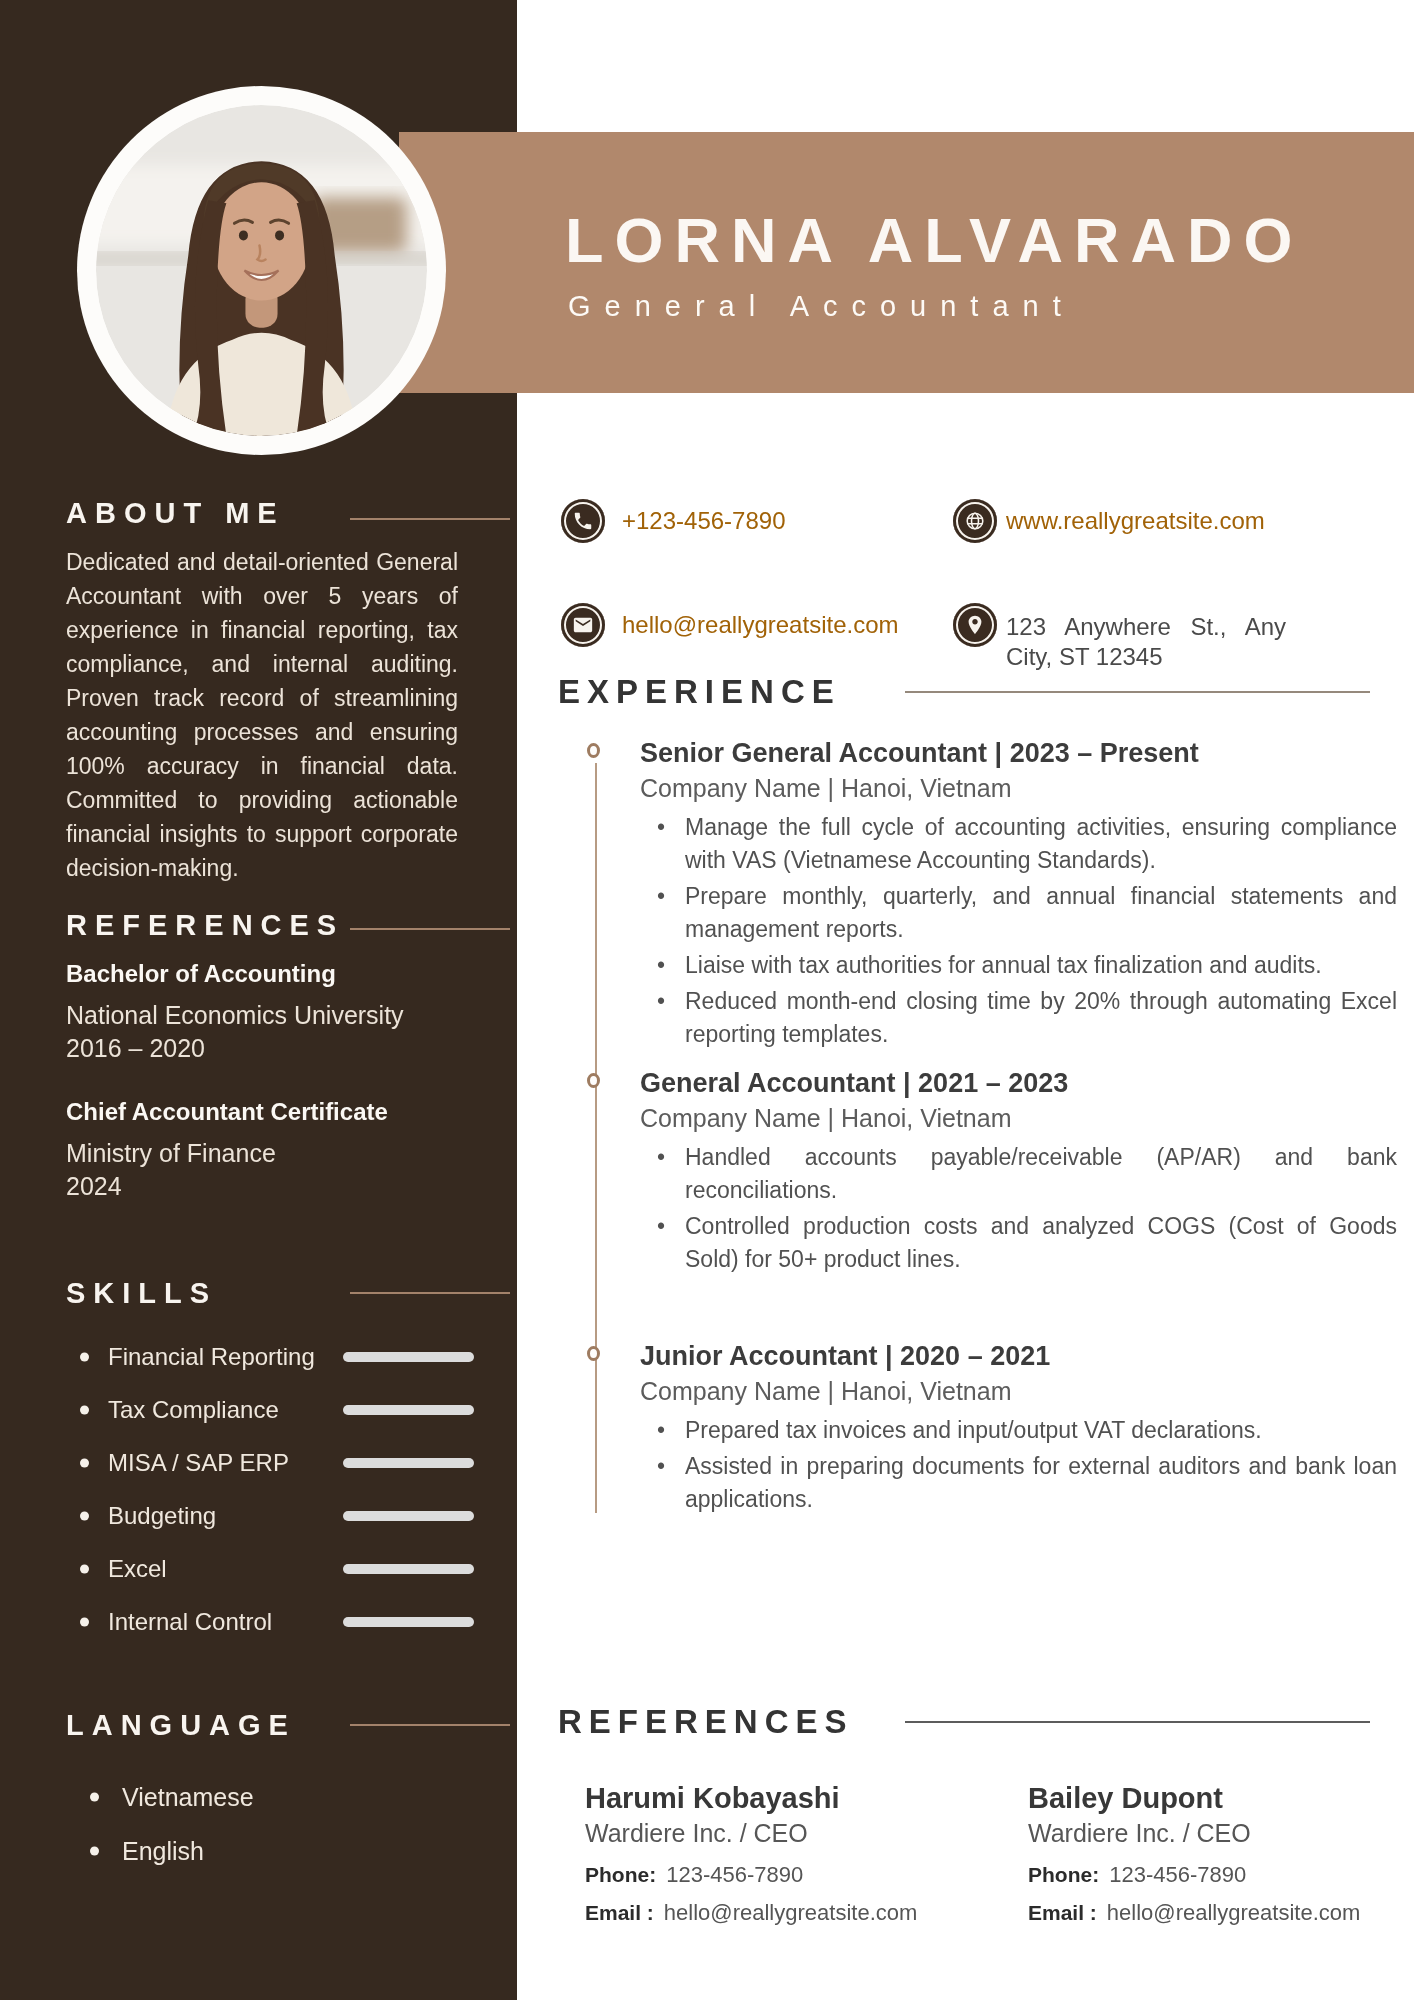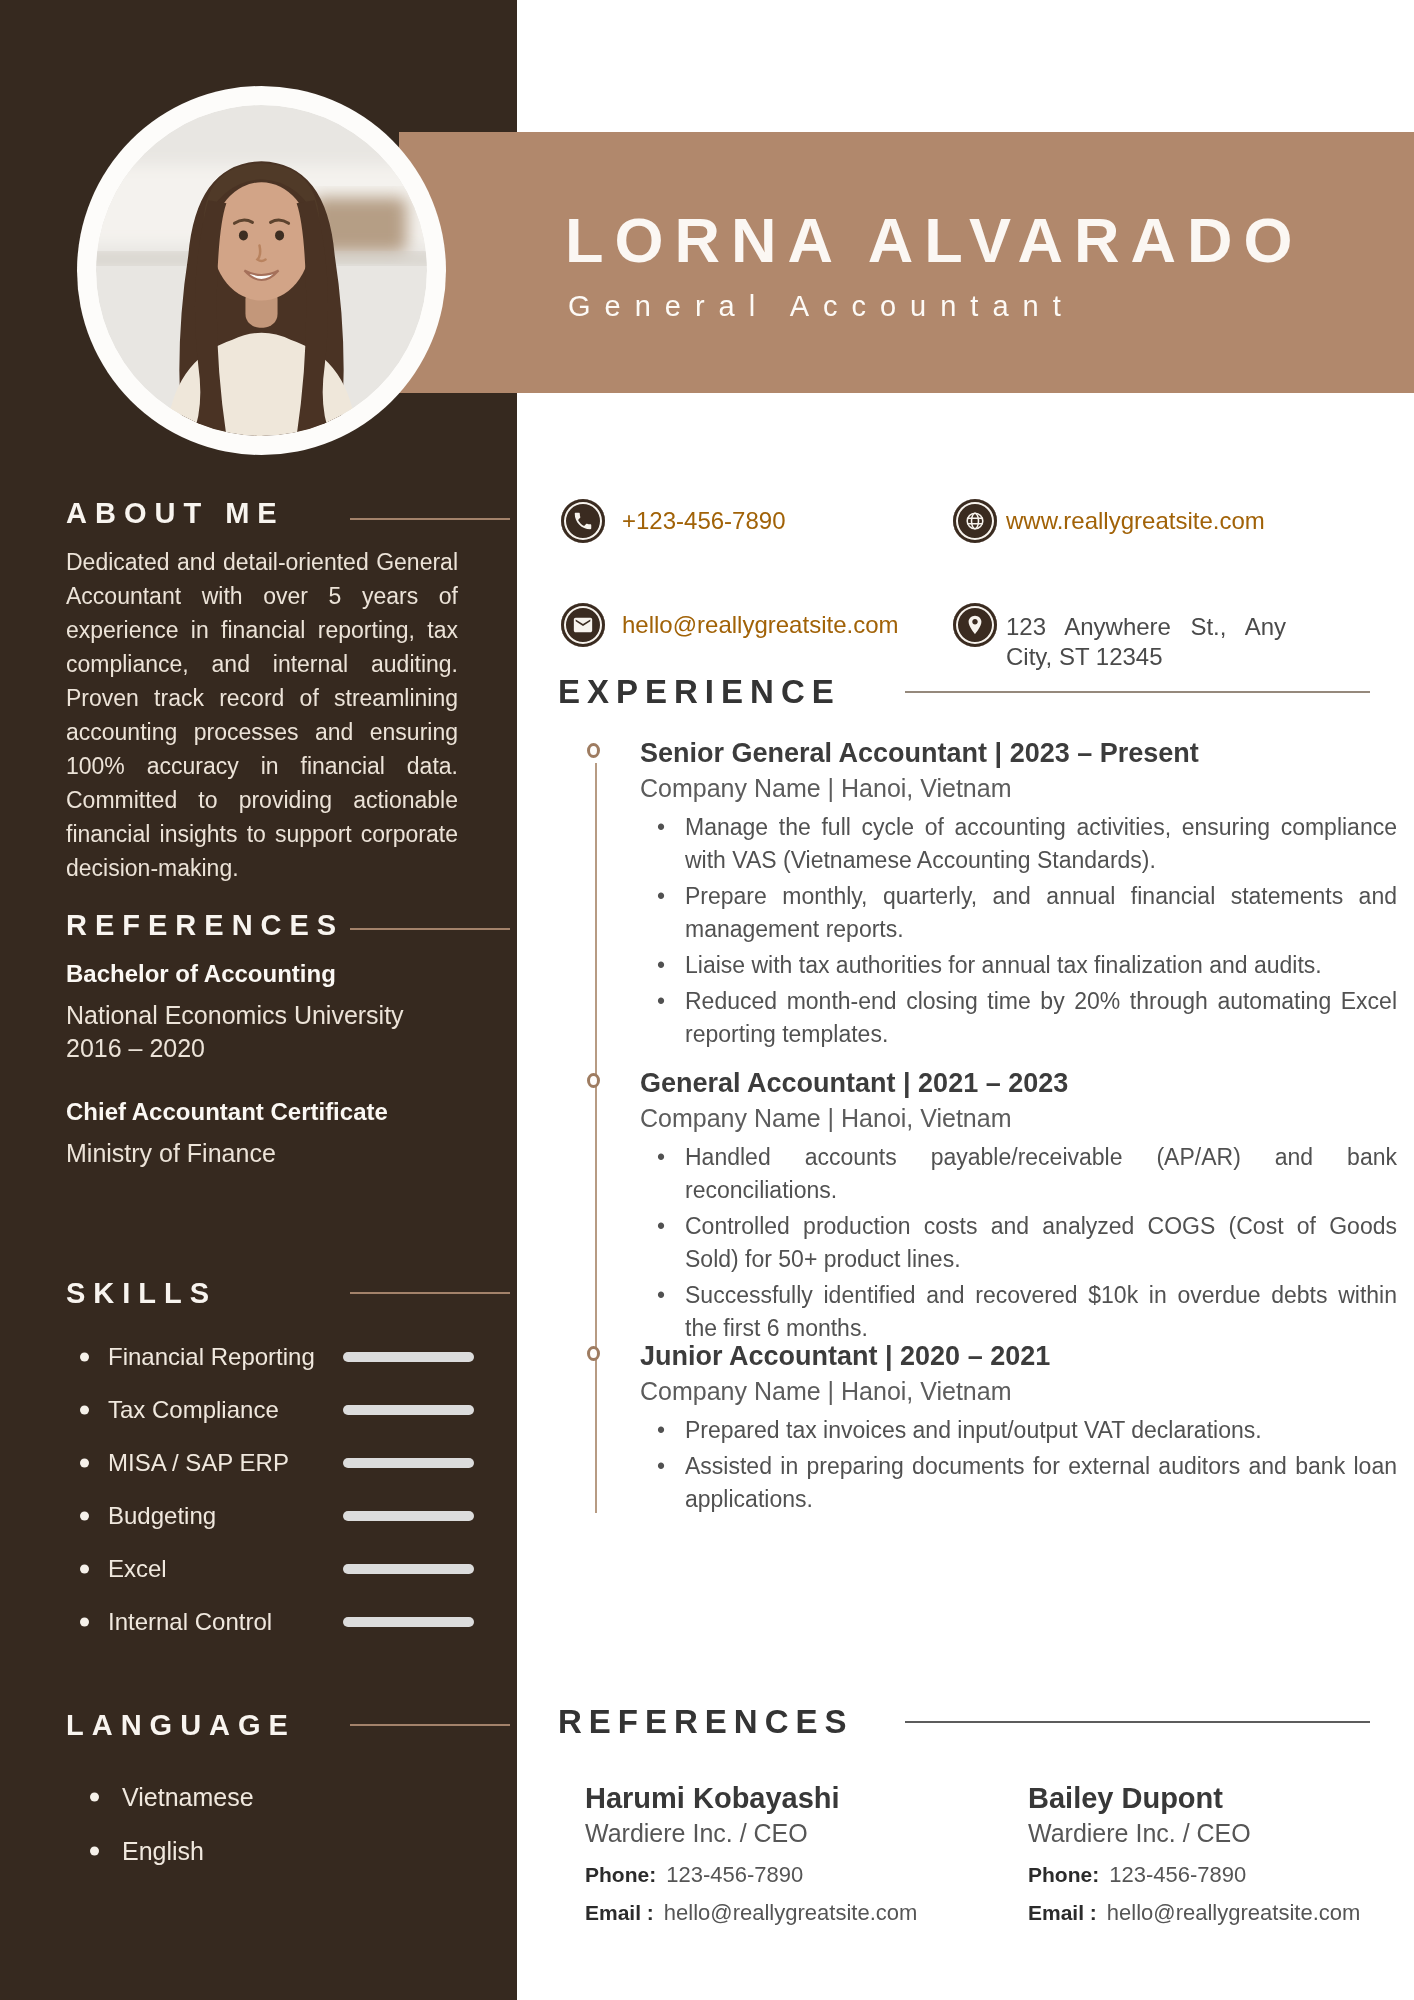--- a/index.html
+++ b/index.html
@@ -163,20 +163,21 @@
   <div class="side-h" style="top:908px;">REFERENCES</div>
   <div class="side-line" style="top:928px;"></div>
   <div class="edu-item" style="top:958px;">
     <div class="edu-degree">Bachelor of Accounting</div>
     <div class="edu-school">National Economics University</div>
     <div class="edu-years">2016 – 2020</div>
   </div>
   <div class="edu-item" style="top:1096px;">
     <div class="edu-degree">Chief Accountant Certificate</div>
     <div class="edu-school">Ministry of Finance</div>
+    <div class="edu-years">2024</div>
   </div>
 
   <div class="side-h" style="top:1276px;">SKILLS</div>
   <div class="side-line" style="top:1292px;"></div>
   <div class="skills-list">
     <div class="skill-row">
       <span class="dot"></span>
       <span class="skill-label">Financial Reporting</span>
       <span class="skill-bar"><span class="skill-fill" style="width: 79%;"></span></span>
     </div>
@@ -238,21 +239,20 @@
       <li>Reduced month-end closing time by 20% through automating Excel reporting templates.</li>
     </ul>
   </div>
 
   <div class="job" style="top:1065px;">
     <div class="job-title">General Accountant | 2021 – 2023</div>
     <div class="job-company">Company Name | Hanoi, Vietnam</div>
     <ul>
       <li>Handled accounts payable/receivable (AP/AR) and bank reconciliations.</li>
       <li>Controlled production costs and analyzed COGS (Cost of Goods Sold) for 50+ product lines.</li>
-      <li>Successfully identified and recovered $10k in overdue debts within the first 6 months.</li>
     </ul>
   </div>
 
   <div class="job" style="top:1338px;">
     <div class="job-title">Junior Accountant | 2020 – 2021</div>
     <div class="job-company">Company Name | Hanoi, Vietnam</div>
     <ul>
       <li>Prepared tax invoices and input/output VAT declarations.</li>
       <li>Assisted in preparing documents for external auditors and bank loan applications.</li>
     </ul>

